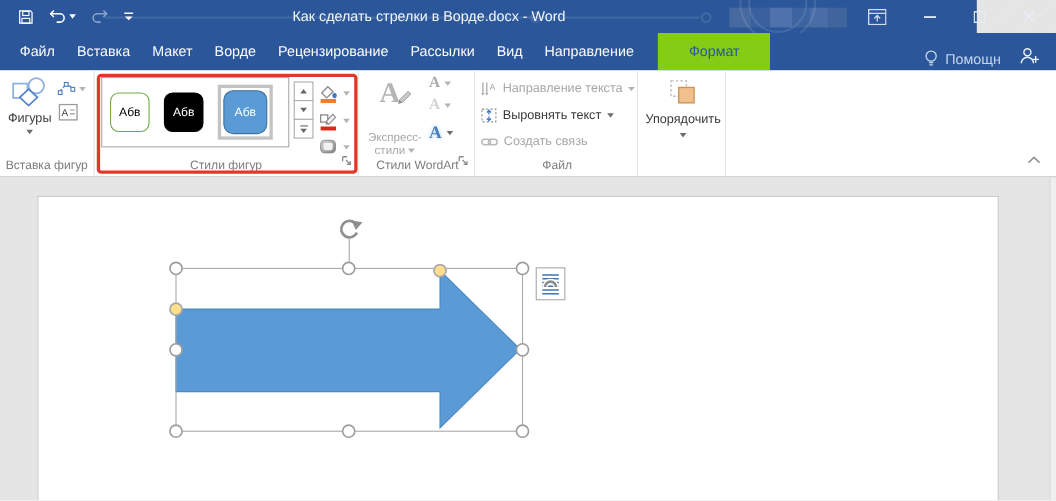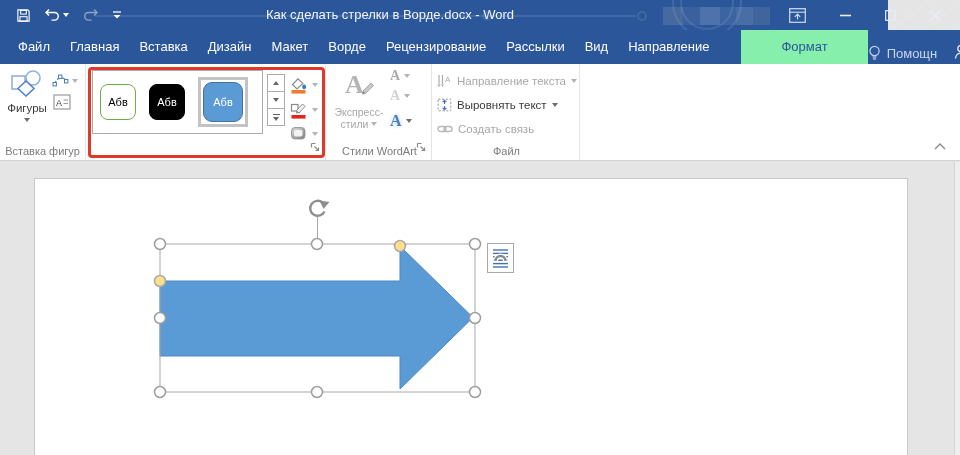--- a/index.html
+++ b/index.html
@@ -16,21 +16,21 @@
   .qat-btn{display:flex;align-items:center;gap:2px;height:22px;padding:0 2px;}
   #title-text{position:absolute;top:0;left:240px;width:300px;height:30px;line-height:30px;
               text-align:center;color:#f2f5fa;font-size:13px;white-space:nowrap;}
   #blur-block{position:absolute;top:7px;left:663px;width:107px;height:18px;display:flex;}
   #blur-block div{height:100%;}
   .winbtn{position:absolute;top:0;width:34px;height:30px;display:flex;align-items:center;justify-content:center;}
 
   
   .tabs{display:flex;align-items:flex-end;height:34px;padding-left:8px;}
   .tab{color:#fdfdfd;font-size:13px;line-height:34px;padding:0 10px;white-space:nowrap;}
-  .tab.active{background:#86efac;color:#2b579a;padding:0 40px;margin-left:22px;}
+  .tab.active{background:#84cc16;color:#2b579a;padding:0 28px;margin-left:12px;}
   .tab-right{margin-left:auto;display:flex;align-items:center;gap:17px;padding-right:14px;}
   .help-item{display:flex;align-items:center;gap:6px;color:#c7d5ec;font-size:13px;}
 
   
   #ribbon{position:absolute;top:64px;left:0;width:960px;height:97px;background:#fff;
           border-bottom:1px solid #d2d2d2;box-sizing:border-box;}
   .rgroup{position:absolute;top:0;height:96px;border-right:1px solid #e4e4e4;box-sizing:border-box;}
   .glabel{position:absolute;bottom:3px;left:0;right:0;text-align:center;font-size:11px;color:#7c7c7c;white-space:nowrap;}
   .caret{width:0;height:0;border-left:3.5px solid transparent;border-right:3.5px solid transparent;
          border-top:4px solid #6d6d6d;display:inline-block;}
@@ -152,23 +152,21 @@
     <polyline points="300,56 344,56 362,40 420,40"></polyline>
     <circle cx="296" cy="56" r="3.5"></circle>
     <polyline points="520,34 548,34 566,48"></polyline>
     <circle cx="570" cy="50" r="3.5"></circle>
   </g>
 </svg>
 
 <div id="tabrow">
   <div class="tabs">
     <span class="tab">Файл</span>
-    <span class="tab">Главная</span>
     <span class="tab">Вставка</span>
-    <span class="tab">Дизайн</span>
     <span class="tab">Макет</span>
     <span class="tab">Ворде</span>
     <span class="tab">Рецензирование</span>
     <span class="tab">Рассылки</span>
     <span class="tab">Вид</span>
     <span class="tab">Направление</span>
     <span class="tab active">Формат</span>
     <span class="tab-right">
       <span class="help-item">
         <svg width="13" height="17" viewBox="0 0 13 17">
@@ -271,36 +269,37 @@
           <stop offset="0" stop-color="#d9d9d9"></stop>
               <stop offset="1" stop-color="#7f7f7f"></stop>
         </linearGradient>
           </defs>
         <rect x="2.5" y="2.5" width="13.5" height="11.5" rx="3.5" fill="url(#efg)" stroke="#8a8a8a" stroke-width="0.8"></rect>
         <rect x="5" y="4.8" width="8.5" height="6.8" rx="2" fill="#f2f2f2"></rect>
       </svg>
       <span class="caret lite"></span>
     </div>
 
+    <div class="glabel">Стили фигур</div>
     <span class="launcher">
       <svg width="10" height="10" viewBox="0 0 10 10">
         <path d="M1.5 1.5 h4 M1.5 1.5 v4" stroke="#8a8a8a" stroke-width="1.2" fill="none"></path>
         <path d="M4.5 4.5 L8.5 8.5 M8.5 5.5 v3 h-3" stroke="#8a8a8a" stroke-width="1.2" fill="none"></path>
       </svg>
     </span>
   </div>
 
   <div class="rgroup" style="left:328px;width:104px;">
     <div class="bigbtn abs grayed" style="left:3px;top:5px;width:56px;">
       <svg width="32" height="30" viewBox="0 0 32 30">
         <text x="2" y="24" font-size="26" font-weight="bold" fill="#b5b5b5" font-family="Liberation Serif,serif">А</text>
         <path d="M20 22 L28 14 L30.5 16.5 L22.5 24.5 Z" fill="#c9c9c9" stroke="#9a9a9a" stroke-width="0.8"></path>
         <path d="M20 22 L22.5 24.5 L19 25.5 Z" fill="#8a8a8a"></path>
       </svg>
-      <span style="font-size:10.5px;margin-top:7px;">Экспресс-</span>
+      <span style="font-size:10.5px;margin-top:20px;">Экспресс-</span>
       <span style="font-size:10.5px;display:flex;align-items:center;gap:3px;">
         <span>стили</span>
         <span class="caret lite"></span>
       </span>
     </div>
     <div class="abs" style="left:62px;top:4px;display:flex;align-items:center;gap:4px;">
       <span style="font-size:14px;font-weight:bold;color:#ababab;font-family:'Liberation Serif',serif;">А</span>
       <span class="caret lite"></span>
     </div>
     <div class="abs" style="left:62px;top:24px;display:flex;align-items:center;gap:4px;">
@@ -343,20 +342,30 @@
     <div class="trow grayed" style="top:55px;">
       <svg width="16" height="10" viewBox="0 0 16 10">
         <rect x="1" y="2.5" width="8" height="5" rx="2.5" fill="none" stroke="#b9b9b9" stroke-width="1.4"></rect>
         <rect x="7" y="2.5" width="8" height="5" rx="2.5" fill="none" stroke="#b9b9b9" stroke-width="1.4"></rect>
       </svg>
       <span>Создать связь</span>
     </div>
     <div class="glabel">Файл</div>
   </div>
 
+  <div class="rgroup" style="left:582px;width:78px;">
+    <div class="bigbtn abs" style="left:0;top:7px;width:78px;">
+      <svg width="28" height="26" viewBox="0 0 28 26">
+        <rect x="3" y="2.5" width="14" height="14" fill="#fff" stroke="#bdbdbd" stroke-width="1.2" stroke-dasharray="2.4 1.8"></rect>
+        <rect x="10" y="8.5" width="14" height="14" fill="#f2c08c" stroke="#c89455" stroke-width="1.2"></rect>
+      </svg>
+      <span style="font-size:11.5px;color:#3a3a3a;margin-top:6px;">Упорядочить</span>
+      <span class="caret" style="margin-top:6px;"></span>
+    </div>
+  </div>
 
 
   <div class="abs" style="right:14px;bottom:6px;">
     <svg width="12" height="7" viewBox="0 0 12 7">
       <path d="M1 6 L6 1 L11 6" fill="none" stroke="#8a8a8a" stroke-width="1.4"></path>
     </svg>
   </div>
 </div>
 
 <div id="docarea">

